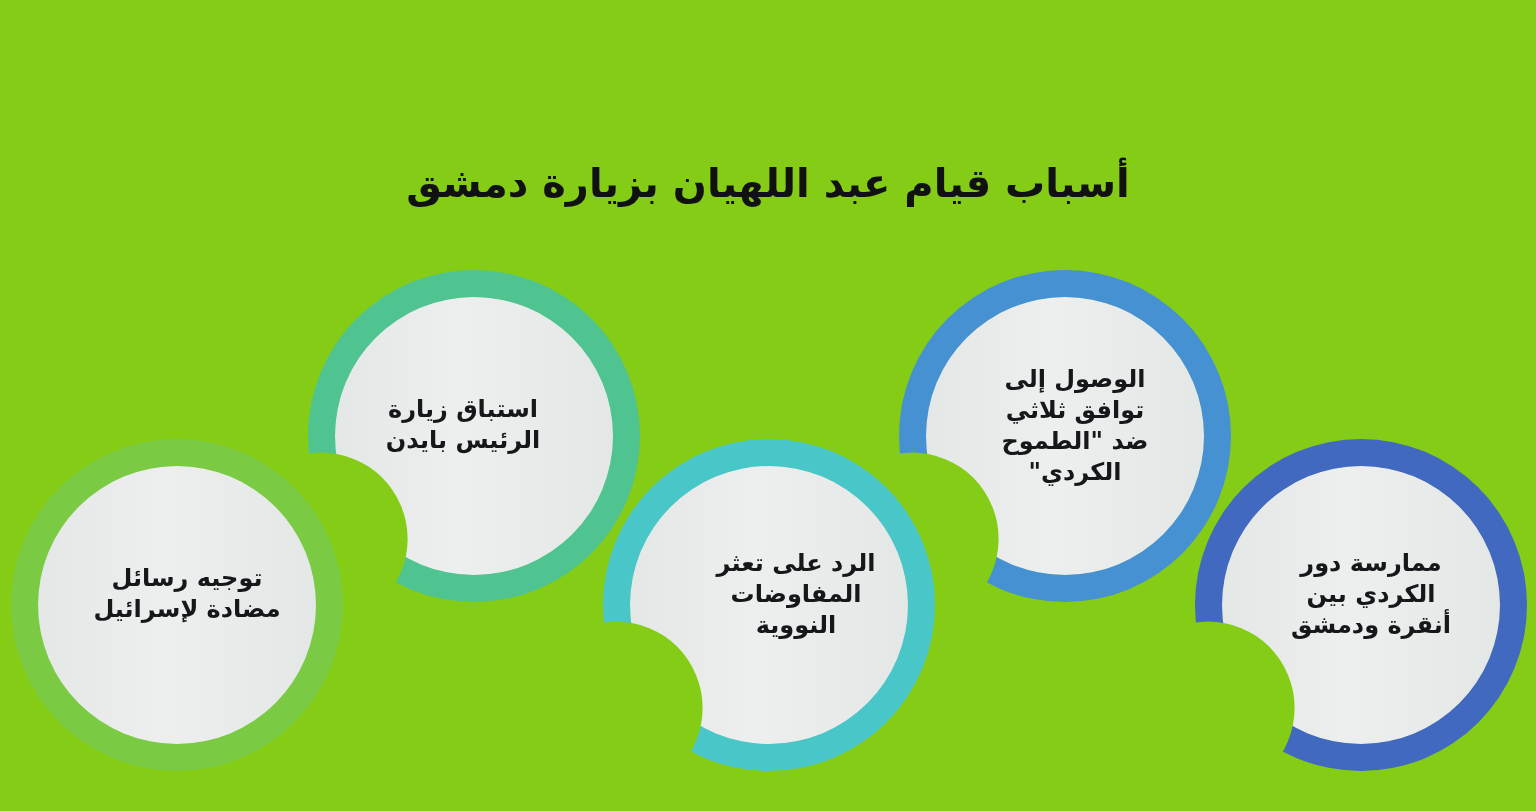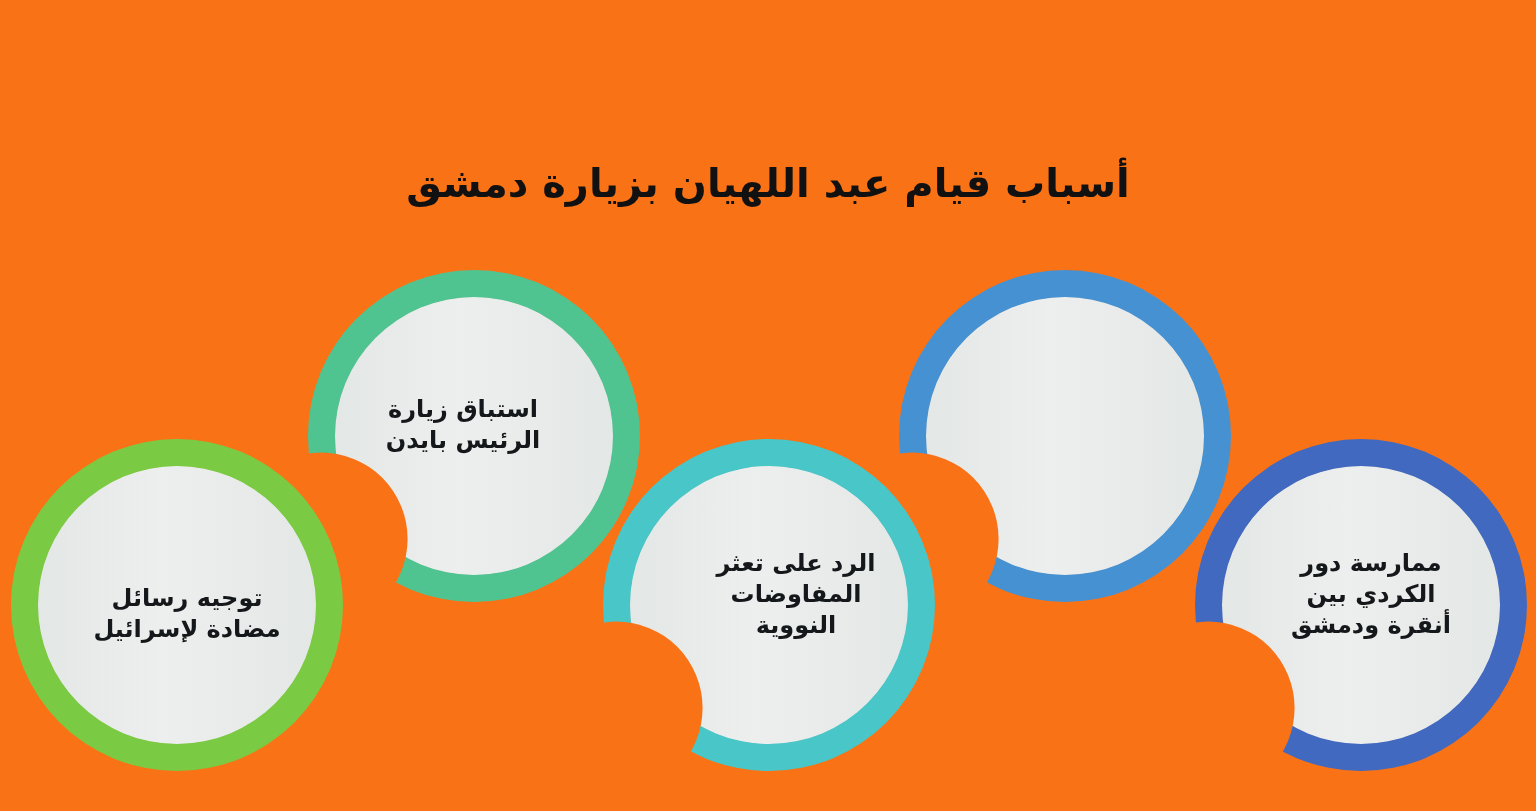--- a/index.html
+++ b/index.html
@@ -12,21 +12,21 @@
     width: 1536px;
     height: 811px;
     position: relative;
     overflow: hidden;
     font-family: "DejaVu Sans", "Liberation Sans", sans-serif;
   }
 
   #infographic-root {
     position: absolute;
     inset: 0;
-    background: #f97316;
+    background: #84cc16;
     text-decoration: underline;
   }
 
   
   #page-title {
     position: absolute;
     left: 0;
     right: 0;
     top: 158px;
     text-align: center;
@@ -82,21 +82,21 @@
             <stop offset="0%" stop-color="#E3E7E6"></stop>
             <stop offset="45%" stop-color="#EDEFEE"></stop>
             <stop offset="100%" stop-color="#E3E7E6"></stop>
           </linearGradient>
         </defs>
         <g>
           <circle cx="0" cy="0" r="139.5" fill="url(#fill-0)"></circle>
           <path d="M -166 0 A 166 166 0 1 0 166 0 A 166 166 0 1 0 -166 0 Z M -139 0 A 139 139 0 1 1 139 0 A 139 139 0 1 1 -139 0 Z" fill="#7ACB43" fill-rule="evenodd"></path>
         </g>
       </svg>
-      <div class="node-label" style="width: 230px; left: 72px; top: 563px; margin-top: 20px;">توجيه رسائل
+      <div class="node-label" style="width: 230px; left: 72px; top: 563px;">توجيه رسائل
 مضادة لإسرائيل</div>
       <svg class="node-svg" width="348" height="348" viewBox="-174 -174 348 348" style="left: 300px; top: 262px;">
         <defs>
           <linearGradient id="fill-1" x1="0" y1="0" x2="1" y2="0">
             <stop offset="0%" stop-color="#E3E7E6"></stop>
             <stop offset="45%" stop-color="#EDEFEE"></stop>
             <stop offset="100%" stop-color="#E3E7E6"></stop>
           </linearGradient>
           <clipPath id="clip-1">
             <path d="M -178 -178 H 178 V 178 H -178 Z M -239.04000000000002 102.92 a 86.32000000000001 86.32000000000001 0 1 0 172.64000000000001 0 a 86.32000000000001 86.32000000000001 0 1 0 -172.64000000000001 0 Z" clip-rule="evenodd"></path>
@@ -137,20 +137,24 @@
           </linearGradient>
           <clipPath id="clip-3">
             <path d="M -178 -178 H 178 V 178 H -178 Z M -239.04000000000002 102.92 a 86.32000000000001 86.32000000000001 0 1 0 172.64000000000001 0 a 86.32000000000001 86.32000000000001 0 1 0 -172.64000000000001 0 Z" clip-rule="evenodd"></path>
           </clipPath>
         </defs>
         <g clip-path="url(#clip-3)">
           <circle cx="0" cy="0" r="139.5" fill="url(#fill-3)"></circle>
           <path d="M -166 0 A 166 166 0 1 0 166 0 A 166 166 0 1 0 -166 0 Z M -139 0 A 139 139 0 1 1 139 0 A 139 139 0 1 1 -139 0 Z" fill="#4691D2" fill-rule="evenodd"></path>
         </g>
       </svg>
+      <div class="node-label" style="width: 230px; left: 960px; top: 364px;">الوصول إلى
+توافق ثلاثي
+ضد "الطموح
+الكردي"</div>
       <svg class="node-svg" width="348" height="348" viewBox="-174 -174 348 348" style="left: 1187px; top: 431px;">
         <defs>
           <linearGradient id="fill-4" x1="0" y1="0" x2="1" y2="0">
             <stop offset="0%" stop-color="#E3E7E6"></stop>
             <stop offset="45%" stop-color="#EDEFEE"></stop>
             <stop offset="100%" stop-color="#E3E7E6"></stop>
           </linearGradient>
           <clipPath id="clip-4">
             <path d="M -178 -178 H 178 V 178 H -178 Z M -239.04000000000002 102.92 a 86.32000000000001 86.32000000000001 0 1 0 172.64000000000001 0 a 86.32000000000001 86.32000000000001 0 1 0 -172.64000000000001 0 Z" clip-rule="evenodd"></path>
           </clipPath>

